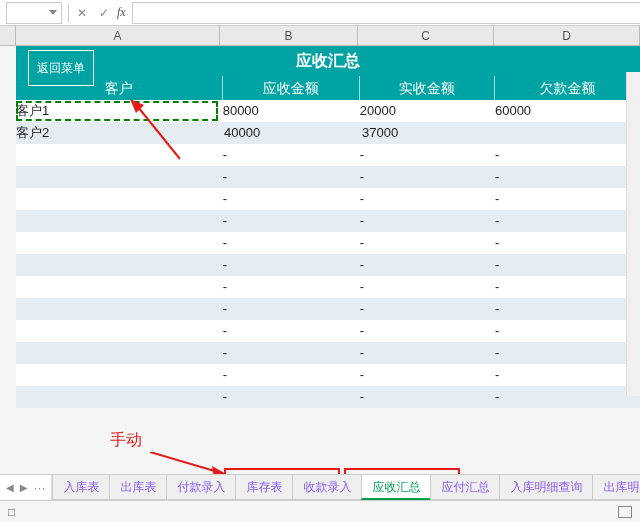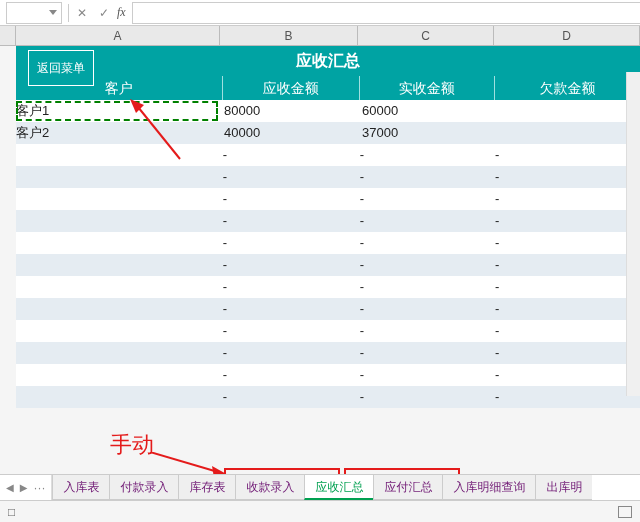--- a/index.html
+++ b/index.html
@@ -108,21 +108,21 @@
   .selection {
     position: absolute;
     border: 2px dashed #008000;
     pointer-events: none;
   }
 
   
   .anno-text {
     position: absolute;
     color: #e41b1b;
-    font-size: 22px;
+    font-size: 16px;
     font-family: Liberation Sans, sans-serif;
   }
   .red-box {
     position: absolute;
     border: 2px solid #e41b1b;
     pointer-events: none;
   }
   .arrow {
     position: absolute;
     pointer-events: none;
@@ -149,21 +149,21 @@
   }
   .tri { font-size: 10px; }
   .tabs { display: flex; align-items: stretch; overflow: hidden; }
   .tab {
     padding: 0 10px;
     line-height: 24px;
     border: 1px solid #ccc;
     border-top: none;
     margin-right: -1px;
     background: #efefef;
-    color: #701a75;
+    color: #8b5cf6;
     font-size: 12px;
     white-space: nowrap;
   }
   .tab.active {
     background: #fff;
     color: #00a050;
     border-bottom: 2px solid #00a050;
   }
 
   .status-bar {
@@ -222,20 +222,21 @@
     <div class="header-row">
       <div class="header-cell cellA">客户</div>
       <div class="header-cell cellB">应收金额</div>
       <div class="header-cell cellC">实收金额</div>
       <div class="header-cell cellD">欠款金额</div>
     </div>
     <div class="data-rows" id="data-rows">
         <div class="row even">
           <div class="cell cellA">客户1</div>
           <div class="cell cellB">80000</div>
+          <div class="cell cellC">20000</div>
           <div class="cell cellD">60000</div>
         </div>
         <div class="row odd">
           <div class="cell cellA">客户2</div>
           <div class="cell cellB">40000</div>
           <div class="cell cellD">37000</div>
         </div>
         <div class="row even">
           <div class="cell cellA"></div>
           <div class="cell cellB">-</div>
@@ -329,20 +330,21 @@
 <div class="red-box" style="top:468px;left:344px;width:116px;height:26px;"></div>
 
 <div class="tab-strip">
   <div class="tab-nav">
     <span class="tri">◀</span>
     <span class="tri">▶</span>
     <span>···</span>
   </div>
   <div class="tabs" id="tabs">
       <div class="tab">入库表</div>
+      <div class="tab">出库表</div>
       <div class="tab">付款录入</div>
       <div class="tab">库存表</div>
       <div class="tab">收款录入</div>
       <div class="tab active">应收汇总</div>
       <div class="tab">应付汇总</div>
       <div class="tab">入库明细查询</div>
       <div class="tab">出库明</div>
     </div>
 </div>
 

